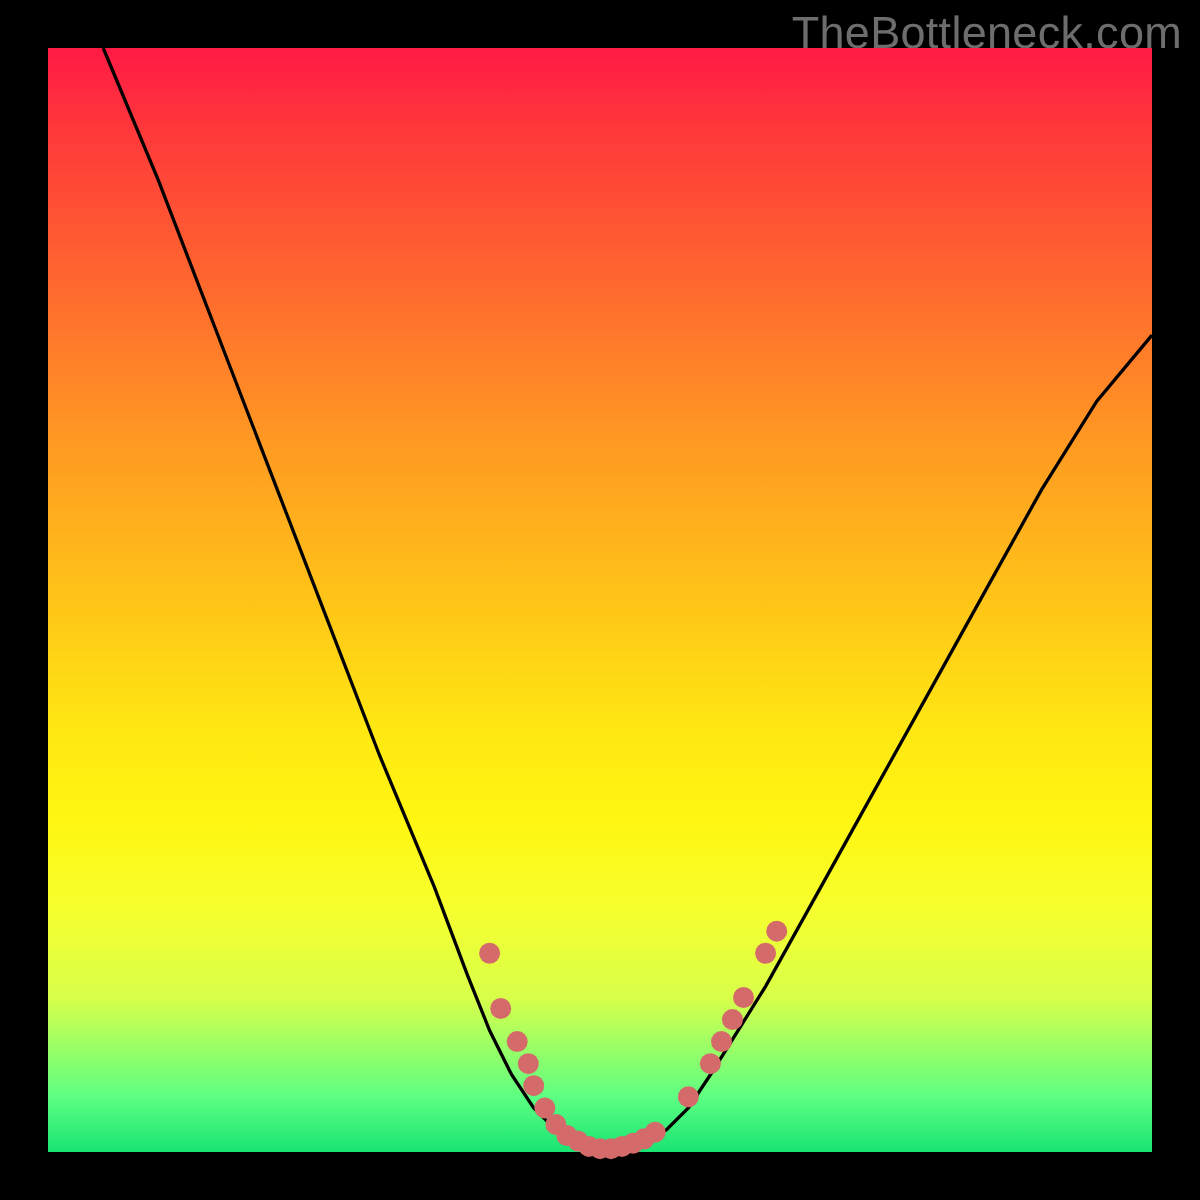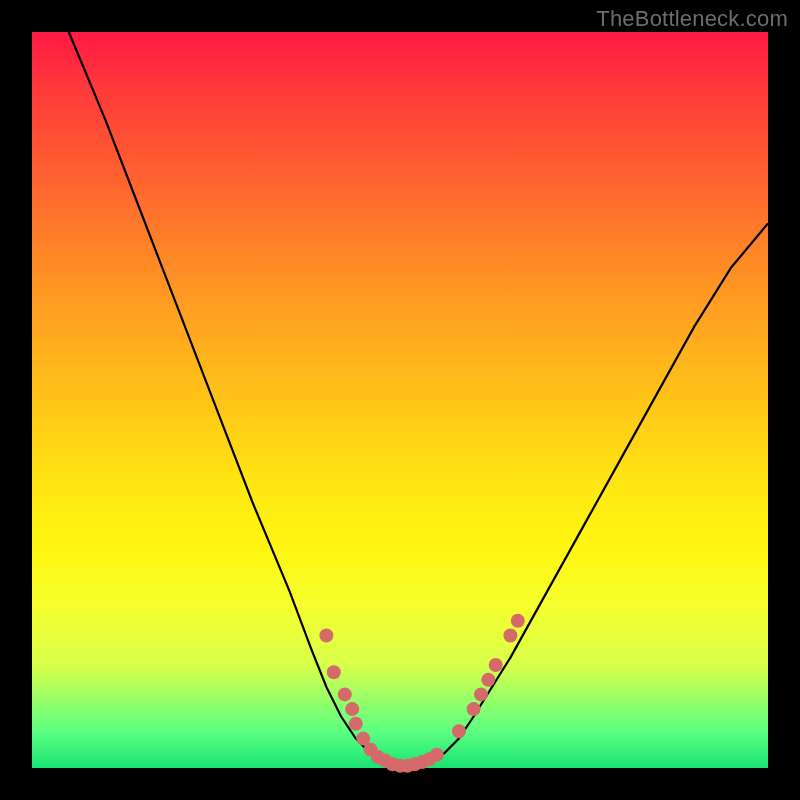--- a/index.html
+++ b/index.html
@@ -34,21 +34,21 @@
       #f6ff2e 78%,
       #d8ff4a 86%,
       #5dff82 95%,
       #18e472 100%);
   }
   .watermark {
     position: absolute;
     top: 6px;
     right: 12px;
     color: #6d6d6d;
-    font-size: 22px;
+    font-size: 30px;
     font-weight: 500;
     letter-spacing: 0.2px;
     user-select: none;
   }
   svg.curve {
     position: absolute;
     left: 0;
     top: 0;
     width: 736px;
     height: 736px;

